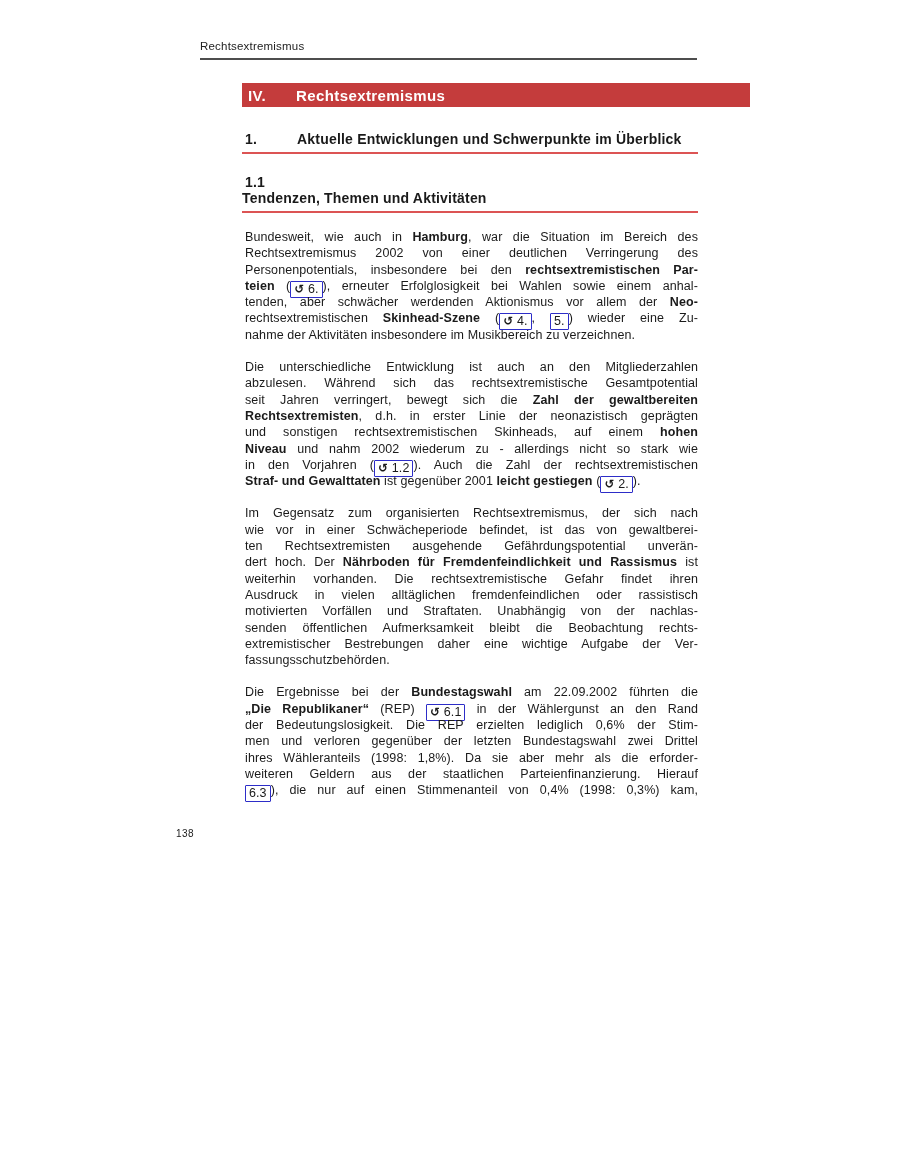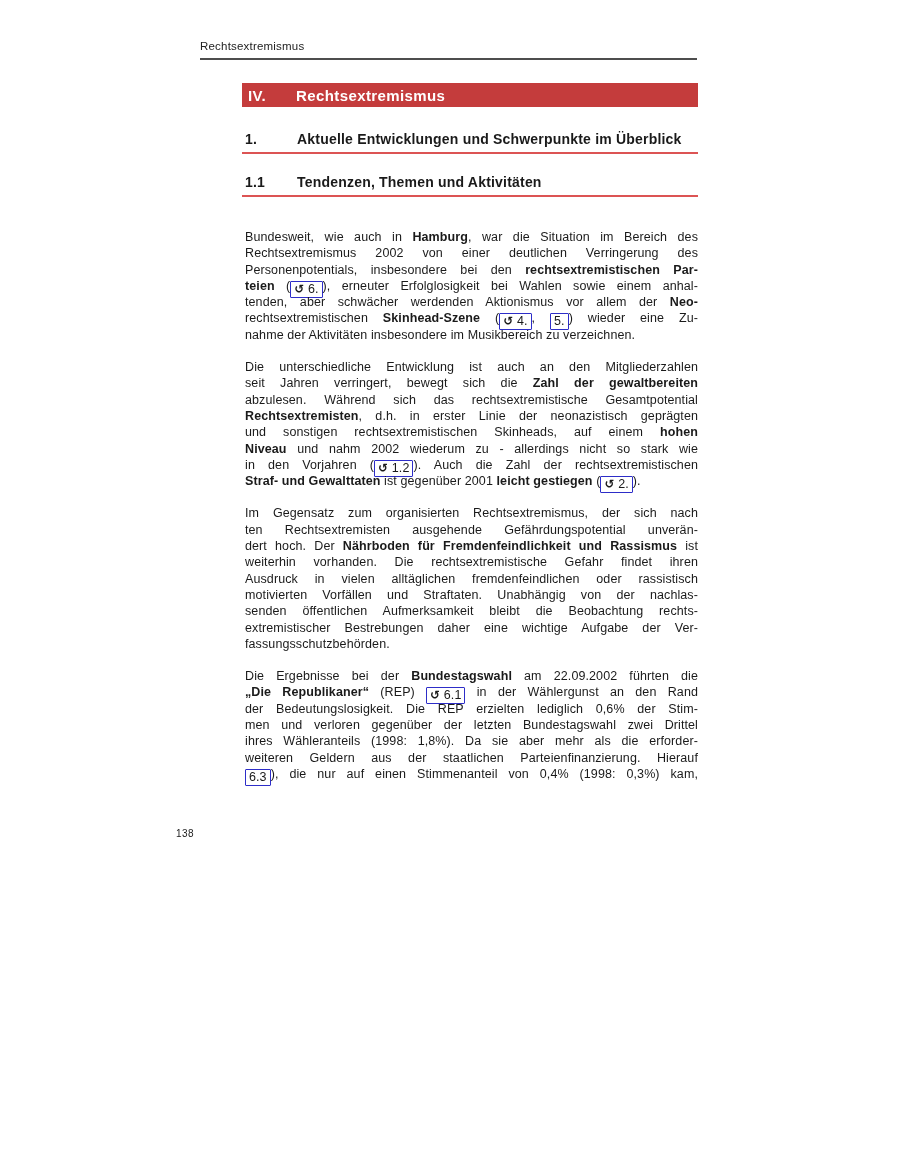--- a/index.html
+++ b/index.html
@@ -15,36 +15,36 @@
   html,body{width:900px;height:1164px;background:var(--page-bg);}
   body{font-family:"Liberation Sans","DejaVu Sans",sans-serif;color:var(--text-color);position:relative;overflow:hidden;}
 
   .running-header{
     position:absolute;left:200px;top:40px;width:497px;
     font-size:11.5px;letter-spacing:.2px;color:#222;
     padding-bottom:6px;border-bottom:2px solid var(--header-rule);
   }
 
   .banner{
-    position:absolute;left:242px;top:83px;width:456px;height:24px;
+    position:absolute;left:242px;top:83px;width:508px;height:24px;
     background:var(--banner-bg);color:var(--banner-text);
     display:flex;align-items:center;
     font-weight:bold;font-size:15px;letter-spacing:.4px;
   }
   .banner .num{width:48px;padding-left:6px;flex:0 0 auto;}
 
   .heading{
     position:absolute;left:242px;width:456px;
     font-weight:bold;font-size:14px;letter-spacing:.2px;
     padding-bottom:5px;border-bottom:2px solid var(--heading-rule);
     display:flex;
   }
   .heading .num{width:52px;padding-left:3px;flex:0 0 auto;}
   #heading-1{top:131px;}
-  #heading-1-1{top:174px;}
+  #heading-1-1{top:174px;flex-direction:column;}
 
   .textcol{
     position:absolute;left:245px;top:213px;width:453px;
     font-size:12.5px;line-height:16.3px;letter-spacing:.1px;
   }
   .para{margin-bottom:8px;margin-top:16px;}
   .line{
     text-align:justify;
     text-align-last:justify;
     height:16.3px;
@@ -102,30 +102,31 @@
       <div class="line"><span>Bundesweit, wie auch in </span><span class="b">Hamburg</span><span>, war die Situation im Bereich des</span></div>
       <div class="line"><span>Rechtsextremismus 2002 von einer deutlichen Verringerung des</span></div>
       <div class="line"><span>Personenpotentials, insbesondere bei den </span><span class="b">rechtsextremistischen Par-</span></div>
       <div class="line"><span class="b">teien</span><span> (</span><span class="ref"><span class="ref-arrow">↺</span> 6.</span><span>), erneuter Erfolglosigkeit bei Wahlen sowie einem anhal-</span></div>
       <div class="line"><span>tenden, aber schwächer werdenden Aktionismus vor allem der </span><span class="b">Neo-</span></div>
       <div class="line"><span>rechtsextremistischen </span><span class="b">Skinhead-Szene</span><span> (</span><span class="ref"><span class="ref-arrow">↺</span> 4.</span><span>, </span><span class="ref">5.</span><span>) wieder eine Zu-</span></div>
       <div class="line last"><span>nahme der Aktivitäten insbesondere im Musikbereich zu verzeichnen.</span></div>
     </div>
     <div class="para">
       <div class="line"><span>Die unterschiedliche Entwicklung ist auch an den Mitgliederzahlen</span></div>
+      <div class="line"><span>abzulesen. Während sich das rechtsextremistische Gesamtpotential</span></div>
       <div class="line"><span>seit Jahren verringert, bewegt sich die </span><span class="b">Zahl der gewaltbereiten</span></div>
-      <div class="line"><span>abzulesen. Während sich das rechtsextremistische Gesamtpotential</span></div>
       <div class="line"><span class="b">Rechtsextremisten</span><span>, d.h. in erster Linie der neonazistisch geprägten</span></div>
       <div class="line"><span>und sonstigen rechtsextremistischen Skinheads, auf einem </span><span class="b">hohen</span></div>
       <div class="line"><span class="b">Niveau</span><span> und nahm </span><span class="u">2002</span><span> wiederum zu - allerdings nicht so stark wie</span></div>
       <div class="line"><span>in den Vorjahren (</span><span class="ref"><span class="ref-arrow">↺</span> 1.2</span><span>). Auch die Zahl der rechtsextremistischen</span></div>
       <div class="line last"><span class="b">Straf- und Gewalttaten</span><span> ist gegenüber 2001 </span><span class="b">leicht gestiegen</span><span> (</span><span class="ref"><span class="ref-arrow">↺</span> 2.</span><span>).</span></div>
     </div>
     <div class="para">
       <div class="line"><span>Im Gegensatz zum organisierten Rechtsextremismus, der sich nach</span></div>
+      <div class="line"><span>wie vor in einer Schwächeperiode befindet, ist das von gewaltberei-</span></div>
       <div class="line"><span>ten Rechtsextremisten ausgehende Gefährdungspotential unverän-</span></div>
       <div class="line"><span>dert hoch. Der </span><span class="b">Nährboden für Fremdenfeindlichkeit und Rassismus</span><span> ist</span></div>
       <div class="line"><span>weiterhin vorhanden. Die rechtsextremistische Gefahr findet ihren</span></div>
       <div class="line"><span>Ausdruck in vielen alltäglichen fremdenfeindlichen oder rassistisch</span></div>
       <div class="line"><span>motivierten Vorfällen und Straftaten. Unabhängig von der nachlas-</span></div>
       <div class="line"><span>senden öffentlichen Aufmerksamkeit bleibt die Beobachtung rechts-</span></div>
       <div class="line"><span>extremistischer Bestrebungen daher eine wichtige Aufgabe der Ver-</span></div>
       <div class="line last"><span>fassungsschutzbehörden.</span></div>
     </div>
     <div class="para">

